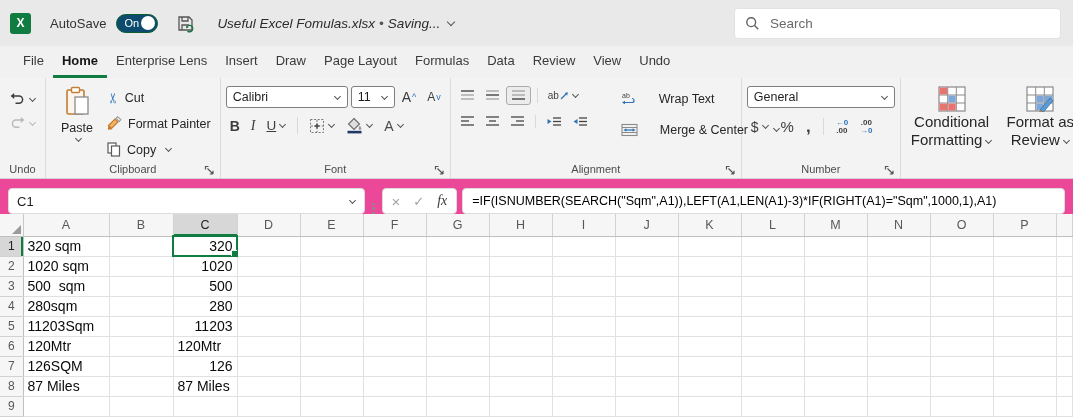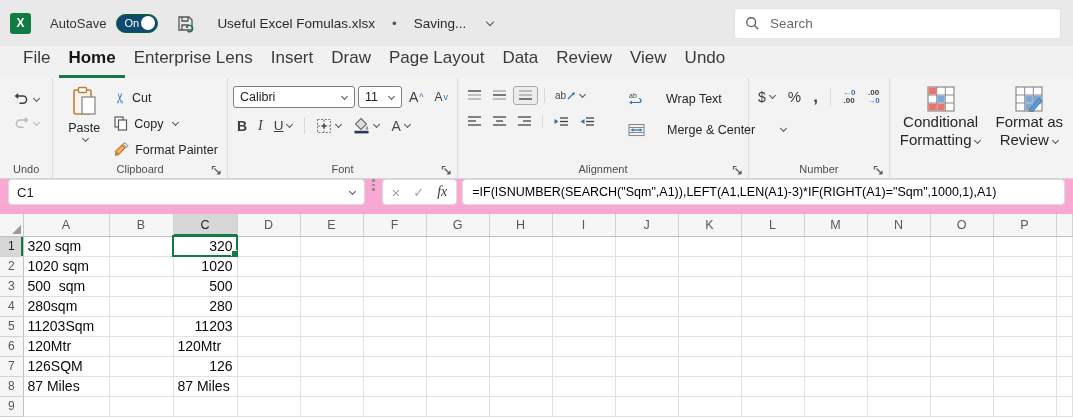--- a/index.html
+++ b/index.html
@@ -17,29 +17,29 @@
   
   .titlebar { height:46px; background:#e9e9e9; display:flex; align-items:center; padding:0 12px 0 10px; }
   .xl-logo { width:21px; height:21px; background:#107C41; border-radius:3px; color:#fff;
     font-size:12px; font-weight:bold; display:flex; align-items:center; justify-content:center; }
   .autosave-label { margin-left:19px; font-size:13px; color:#333; }
   .toggle { margin-left:10px; width:42px; height:19px; background:#0c4a6e; border:1px solid #0a5c2f;
     border-radius:10px; display:flex; align-items:center; padding:0 2px 0 7px; cursor:pointer; }
   .toggle .on-text { color:#fff; font-size:11px; flex:1; }
   .toggle .knob { width:14px; height:14px; border-radius:50%; background:#fff; }
   .save-sync { margin-left:18px; display:flex; align-items:center; }
-  .doc-title { margin-left:22px; font-size:13.5px; color:#2b2b2b; display:flex; align-items:center; gap:17px; }
+  .doc-title { margin-left:22px; font-size:13.5px; color:#2b2b2b; display:flex; align-items:center; gap:4px;font-style:italic; }
   .doc-title .bullet { color:#555; }
   .search-box { margin-left:auto; width:327px; height:31px; background:#fff; border:1px solid #e2e2e2;
     border-radius:4px; display:flex; align-items:center; padding:0 10px; gap:10px; }
   .search-box .ph { color:#6a6a6a; font-size:13.5px; }
 
   
   .tabs { height:32px; background:#f1f1f1; display:flex; align-items:flex-end; padding-left:14px; }
-  .tab { font-size:17px; color:#3a3a3a; padding:6px 9px 7px; cursor:pointer; border-bottom:3px solid transparent; white-space:nowrap; }
+  .tab { font-size:13px; color:#3a3a3a; padding:6px 9px 7px; cursor:pointer; border-bottom:3px solid transparent; white-space:nowrap; }
   .tab.active { color:#161616; font-weight:bold; border-bottom-color:#107C41; }
 
   
   .ribbon { height:101px; background:#f3f3f3; border-bottom:1px solid #d4d4d4; display:flex; }
   .rgroup { position:relative; border-right:1px solid #dcdcdc; padding:5px 5px 18px; display:flex; align-items:flex-start; }
   .glabel { position:absolute; left:0; right:0; bottom:3px; text-align:center; font-size:11px; color:#4d4d4d; }
   .launcher { position:absolute; right:3px; bottom:3px; width:13px; height:13px; cursor:pointer; }
   .ibtn { background:transparent; border:none; border-radius:3px; display:inline-flex; align-items:center;
     justify-content:center; cursor:pointer; font-family:inherit; color:#3d3d3d; padding:2px 4px; }
   .combo { display:flex; align-items:center; background:#fff; border:1px solid #7e7e7e; border-radius:3px;
@@ -80,21 +80,21 @@
   .comma-glyph { font-size:17px; font-weight:bold; line-height:10px; }
   .dec-icon { display:flex; flex-direction:column; font-size:8px; line-height:8px; font-weight:bold; text-align:center; }
   .dec-icon .arrowline { color:#2E74B5; }
   .dec-icon .plainline { color:#3d3d3d; }
 
   .g-styles { border-right:none; gap:4px; padding-top:6px; }
   .style-btn { display:flex; flex-direction:column; align-items:center; gap:2px; padding:2px 5px; border-radius:3px; cursor:pointer; }
   .style-btn .l { font-size:15px; color:#262626; line-height:16px; text-align:center; white-space:nowrap; }
 
   
-  .formulabar { height:35px; background:#f9a8d4; display:flex; align-items:flex-start; padding:0 8px; gap:5px; }
+  .formulabar { height:35px; background:#ec4899; display:flex; align-items:flex-end; padding:0 8px; gap:5px; }
   .name-box { width:357px; height:26px; background:#fff; border:1px solid #dcdcdc; border-radius:4px;
     display:flex; align-items:center; padding:0 8px; font-size:13px; color:#1f1f1f; }
   .name-box .chev { margin-left:auto; }
   .dots { color:#8a8a8a; font-size:12px; letter-spacing:0; line-height:5px; display:flex; flex-direction:column; gap:2px; padding:0 2px; }
   .dots i { width:2.5px; height:2.5px; background:#8a8a8a; border-radius:50%; display:block; }
   .fx-cluster { height:26px; background:#fff; border:1px solid #dcdcdc; border-radius:4px;
     display:flex; align-items:center; padding:0 9px; gap:13px; }
   .fx-x { color:#a2a2a2; font-size:15px; }
   .fx-check { color:#a2a2a2; font-size:13px; }
   .fx-fx { font-style:italic; font-family:"Liberation Serif", serif; font-size:14px; color:#3a3a3a; }
@@ -156,20 +156,21 @@
     </div>
   </div>
 
   <nav class="tabs" id="tabs-host">
       <span class="tab">File</span>
       <span class="tab active">Home</span>
       <span class="tab">Enterprise Lens</span>
       <span class="tab">Insert</span>
       <span class="tab">Draw</span>
       <span class="tab">Page Layout</span>
+      <span class="tab">Formulas</span>
       <span class="tab">Data</span>
       <span class="tab">Review</span>
       <span class="tab">View</span>
       <span class="tab">Undo</span>
     </nav>
 
   <div class="ribbon">
 
     <div class="rgroup g-undo">
       <button class="ibtn">
@@ -198,34 +199,34 @@
         </svg>
         <span class="lbl">Paste</span>
         <span class="chev sm"></span>
       </div>
       <div class="clip-col">
         <div class="clip-row">
           <span style="color:#3C7EBF;font-size:14px;display:inline-block;transform:rotate(-90deg);">✂</span>
           <span>Cut</span>
         </div>
         <div class="clip-row">
-          <svg width="14" height="15" viewBox="0 0 14 15">
-            <rect x="1" y="1" width="8" height="10" fill="#fff" stroke="#5a5a5a" stroke-width="1.2"></rect>
-            <rect x="4.5" y="4" width="8" height="10" fill="#fff" stroke="#5a5a5a" stroke-width="1.2"></rect>
-          </svg>
-          <span>Copy</span>
-          <span class="chev sm"></span>
-        </div>
-        <div class="clip-row">
           <svg width="15" height="15" viewBox="0 0 15 15">
             <path d="M1.5 9.5L8 3l3 3-6.5 6.5z" fill="#f2b366" stroke="#C57A2F" stroke-width="1.2"></path>
             <path d="M8.8 2.2l2.2-1.5 2.8 2.8-1.5 2.2z" fill="#e8e8e8" stroke="#777" stroke-width="1"></path>
             <path d="M1.5 9.5L0.8 13.8l4.5-.6z" fill="#C57A2F"></path>
           </svg>
           <span>Format Painter</span>
+        </div>
+        <div class="clip-row">
+          <svg width="14" height="15" viewBox="0 0 14 15">
+            <rect x="1" y="1" width="8" height="10" fill="#fff" stroke="#5a5a5a" stroke-width="1.2"></rect>
+            <rect x="4.5" y="4" width="8" height="10" fill="#fff" stroke="#5a5a5a" stroke-width="1.2"></rect>
+          </svg>
+          <span>Copy</span>
+          <span class="chev sm"></span>
         </div>
       </div>
       <div class="glabel">Clipboard</div>
       <span class="launcher">
         <svg width="11" height="11" viewBox="0 0 11 11">
             <path d="M1.5 4.5v-3h3" fill="none" stroke="#555" stroke-width="1.2"></path>
             <path d="M3.5 3.5l5.5 5.5M9 9V5.8M9 9H5.8" fill="none" stroke="#555" stroke-width="1.2"></path>
           </svg>
       </span>
     </div>
@@ -394,20 +395,24 @@
       <div class="glabel">Alignment</div>
       <span class="launcher">
         <svg width="11" height="11" viewBox="0 0 11 11">
             <path d="M1.5 4.5v-3h3" fill="none" stroke="#555" stroke-width="1.2"></path>
             <path d="M3.5 3.5l5.5 5.5M9 9V5.8M9 9H5.8" fill="none" stroke="#555" stroke-width="1.2"></path>
           </svg>
       </span>
     </div>
 
     <div class="rgroup g-number">
+      <div class="combo" style="width:148px">
+        <span>General</span>
+        <span class="chev sm"></span>
+      </div>
       <div class="num-row">
         <button class="ibtn">
           <span class="cur">$</span>
           <span class="chev sm"></span>
         </button>
         <button class="ibtn">
           <span class="pct">%</span>
         </button>
         <button class="ibtn">
           <span class="comma-glyph">,</span>

